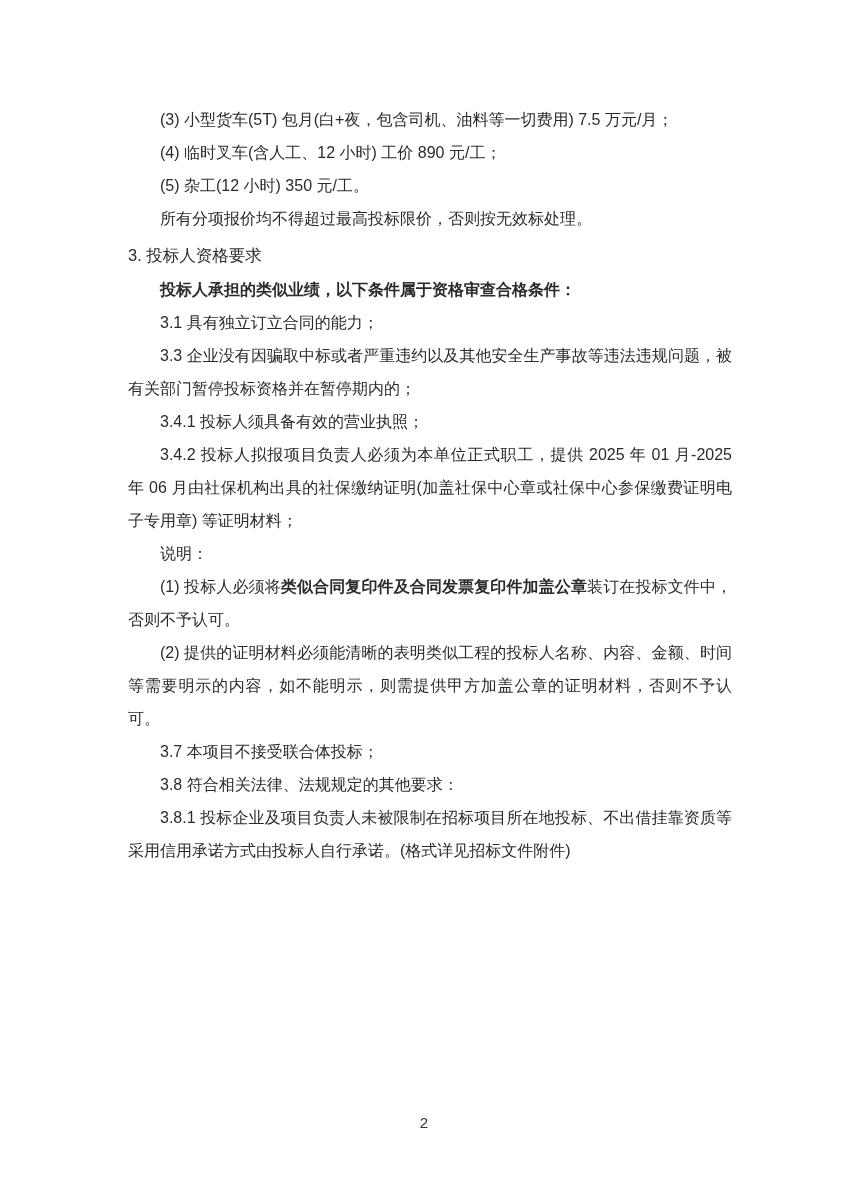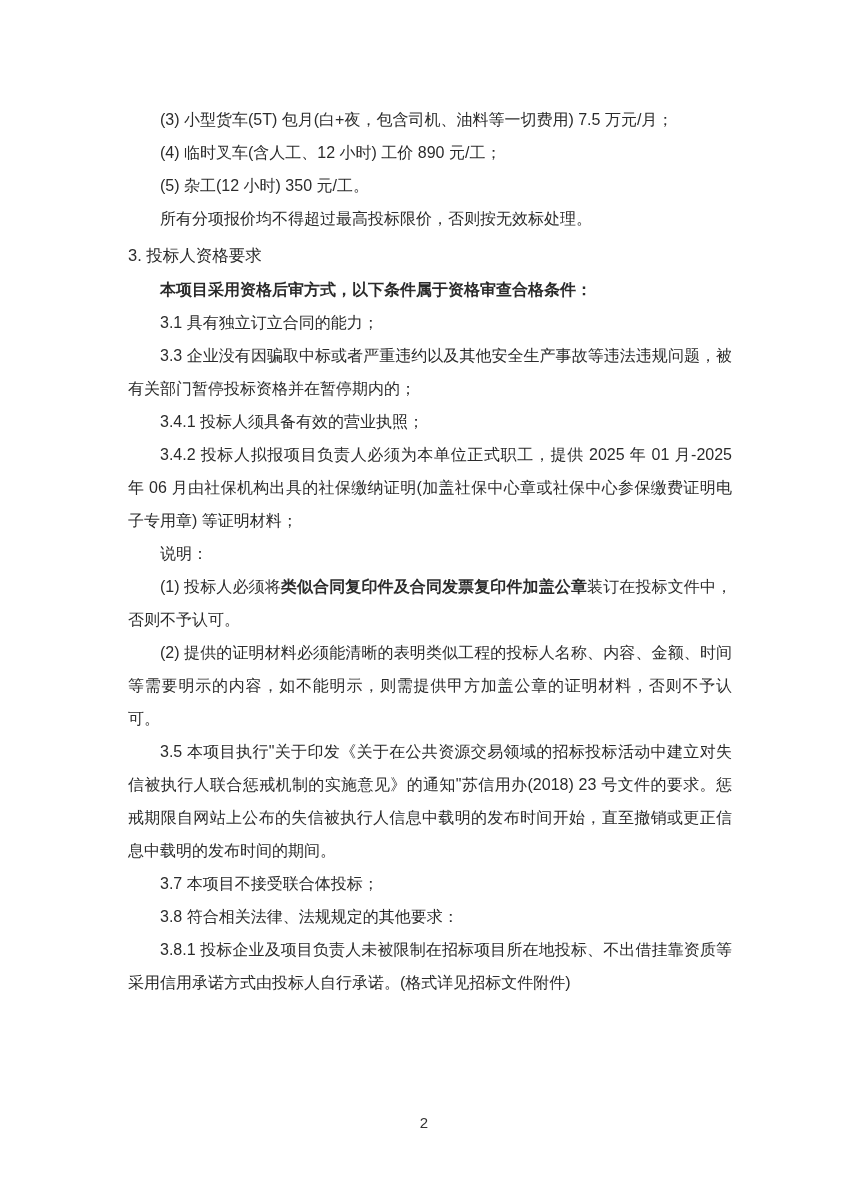--- a/index.html
+++ b/index.html
@@ -51,33 +51,32 @@
 
 <div class="page">
 
   <p class="para">(3) 小型货车(5T) 包月(白+夜，包含司机、油料等一切费用) 7.5 万元/月；</p>
   <p class="para">(4) 临时叉车(含人工、12 小时) 工价 890 元/工；</p>
   <p class="para">(5) 杂工(12 小时) 350 元/工。</p>
   <p class="para">所有分项报价均不得超过最高投标限价，否则按无效标处理。</p>
 
   <p class="para heading">3.  投标人资格要求</p>
 
-  <p class="para bold">本项目采用资格后审方式，以下条件属于资格审查合格条件：</p>
+  <p class="para bold">投标人承担的类似业绩，以下条件属于资格审查合格条件：</p>
 
   <p class="para">3.1 具有独立订立合同的能力；</p>
   <p class="para">3.3 企业没有因骗取中标或者严重违约以及其他安全生产事故等违法违规问题，被有关部门暂停投标资格并在暂停期内的；</p>
   <p class="para">3.4.1 投标人须具备有效的营业执照；</p>
   <p class="para">3.4.2 投标人拟报项目负责人必须为本单位正式职工，提供 2025 年 01 月-2025 年 06 月由社保机构出具的社保缴纳证明(加盖社保中心章或社保中心参保缴费证明电子专用章) 等证明材料；</p>
 
   <p class="para">说明：</p>
 
   <p class="para"><span>(1) 投标人必须将</span><span class="bold">类似合同复印件及合同发票复印件加盖公章</span><span>装订在投标文件中，否则不予认可。</span></p>
 
   <p class="para">(2) 提供的证明材料必须能清晰的表明类似工程的投标人名称、内容、金额、时间等需要明示的内容，如不能明示，则需提供甲方加盖公章的证明材料，否则不予认可。</p>
 
-  <p class="para">3.5 本项目执行"关于印发《关于在公共资源交易领域的招标投标活动中建立对失信被执行人联合惩戒机制的实施意见》的通知"苏信用办(2018) 23 号文件的要求。惩戒期限自网站上公布的失信被执行人信息中载明的发布时间开始，直至撤销或更正信息中载明的发布时间的期间。</p>
   <p class="para">3.7 本项目不接受联合体投标；</p>
   <p class="para">3.8 符合相关法律、法规规定的其他要求：</p>
   <p class="para">3.8.1 投标企业及项目负责人未被限制在招标项目所在地投标、不出借挂靠资质等采用信用承诺方式由投标人自行承诺。(格式详见招标文件附件)</p>
 
   <div class="page-number">2</div>
 
 </div>
 
 </body></html>

